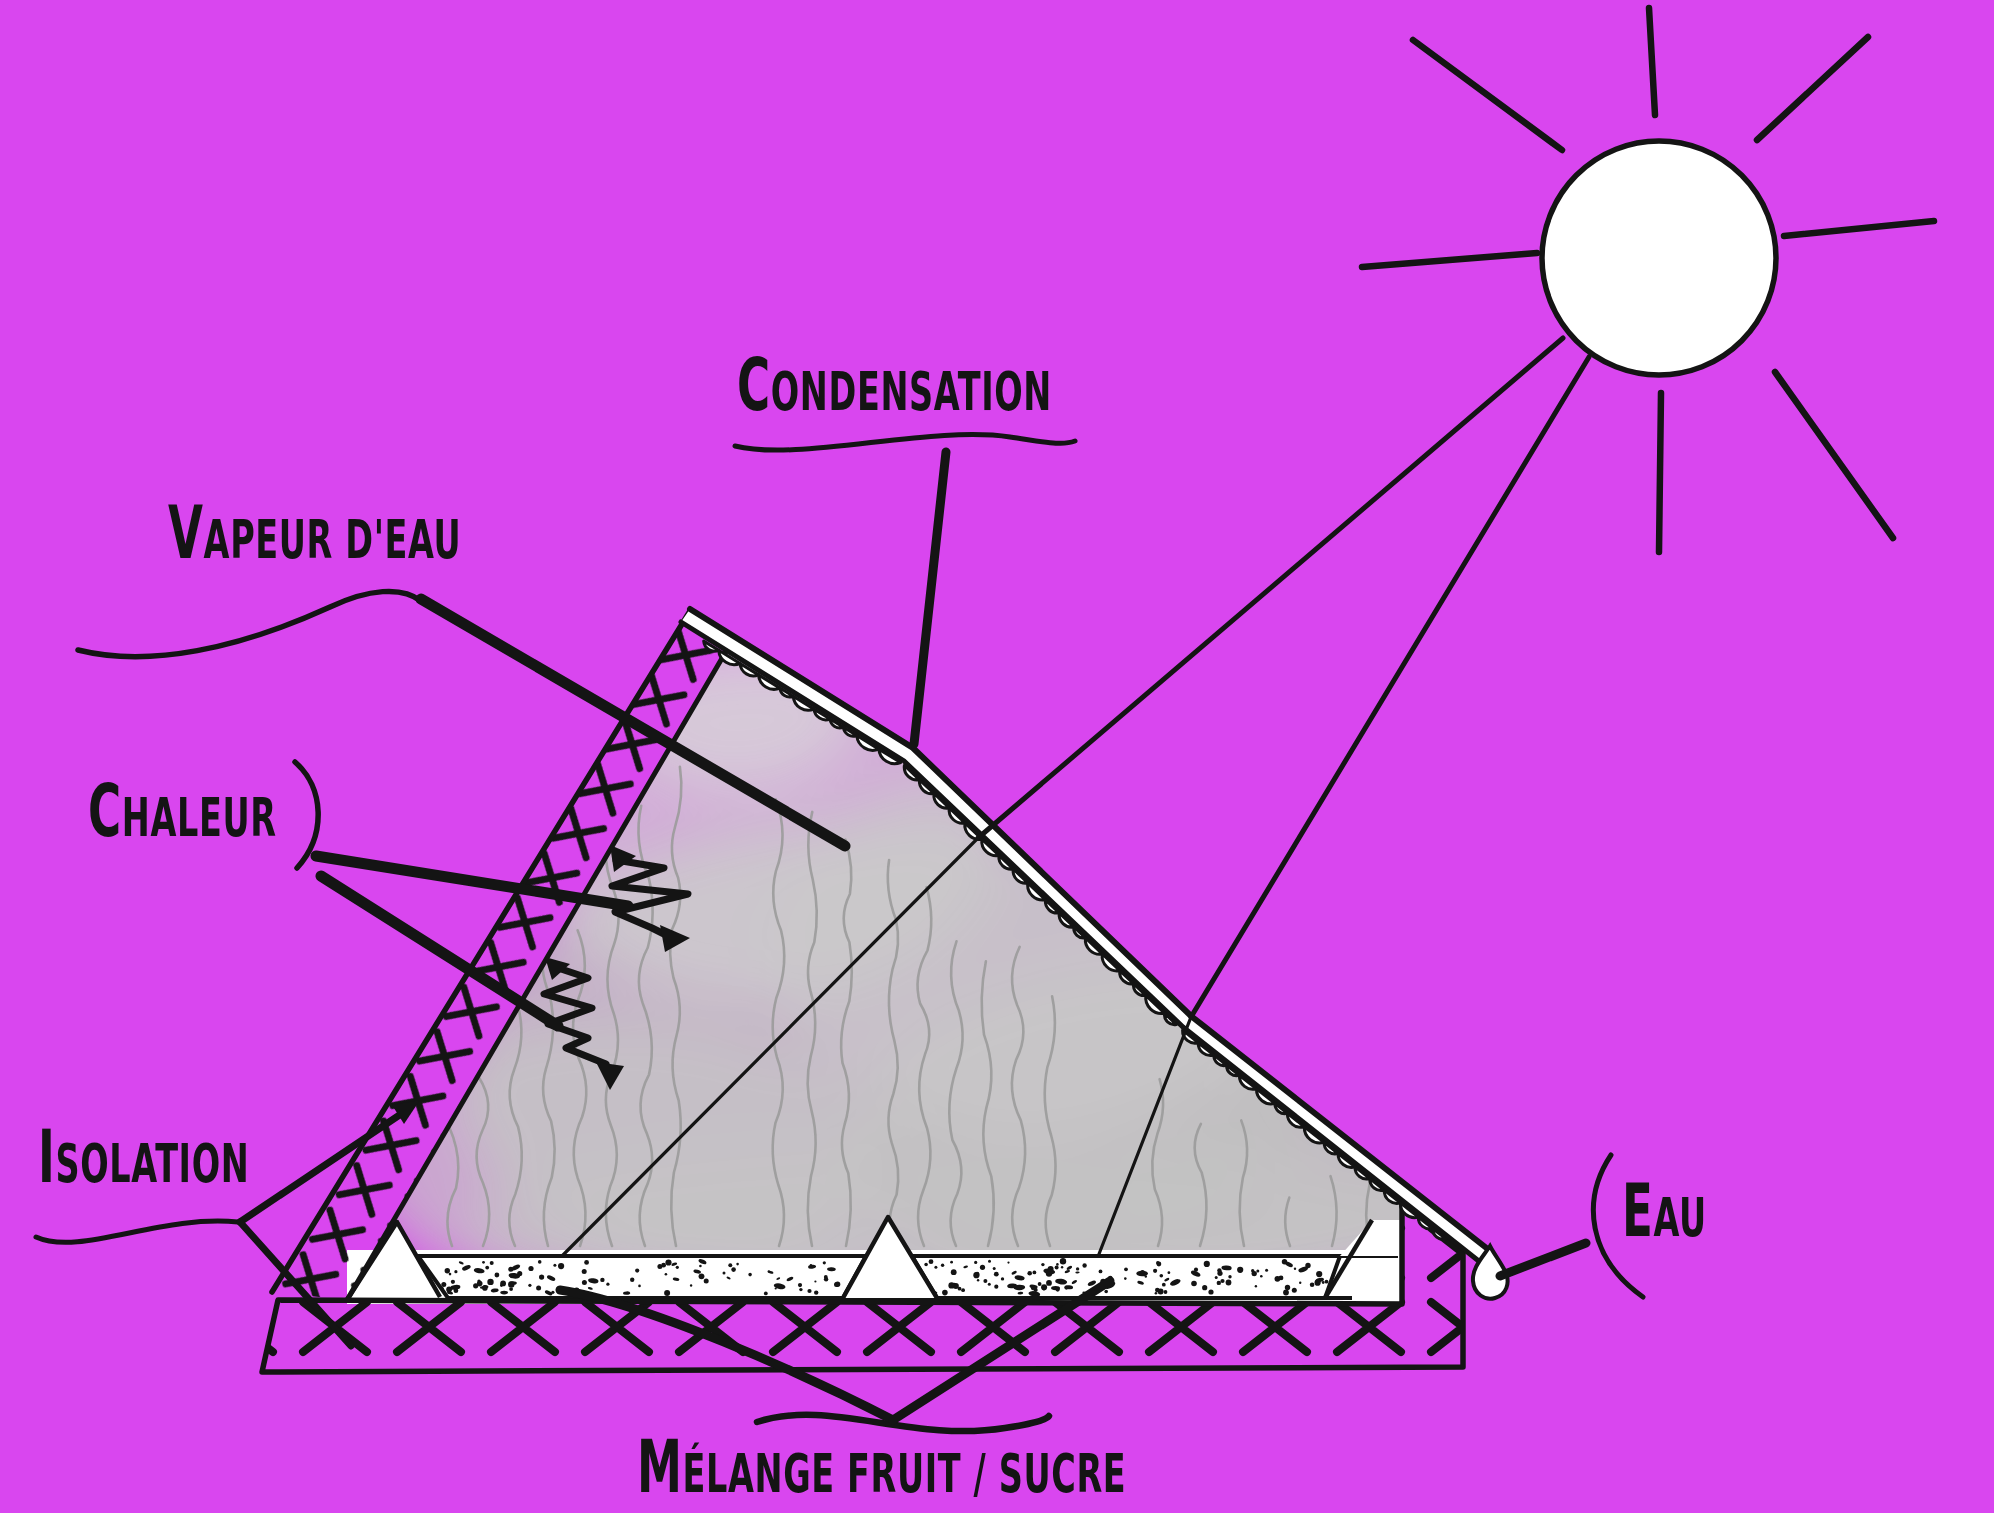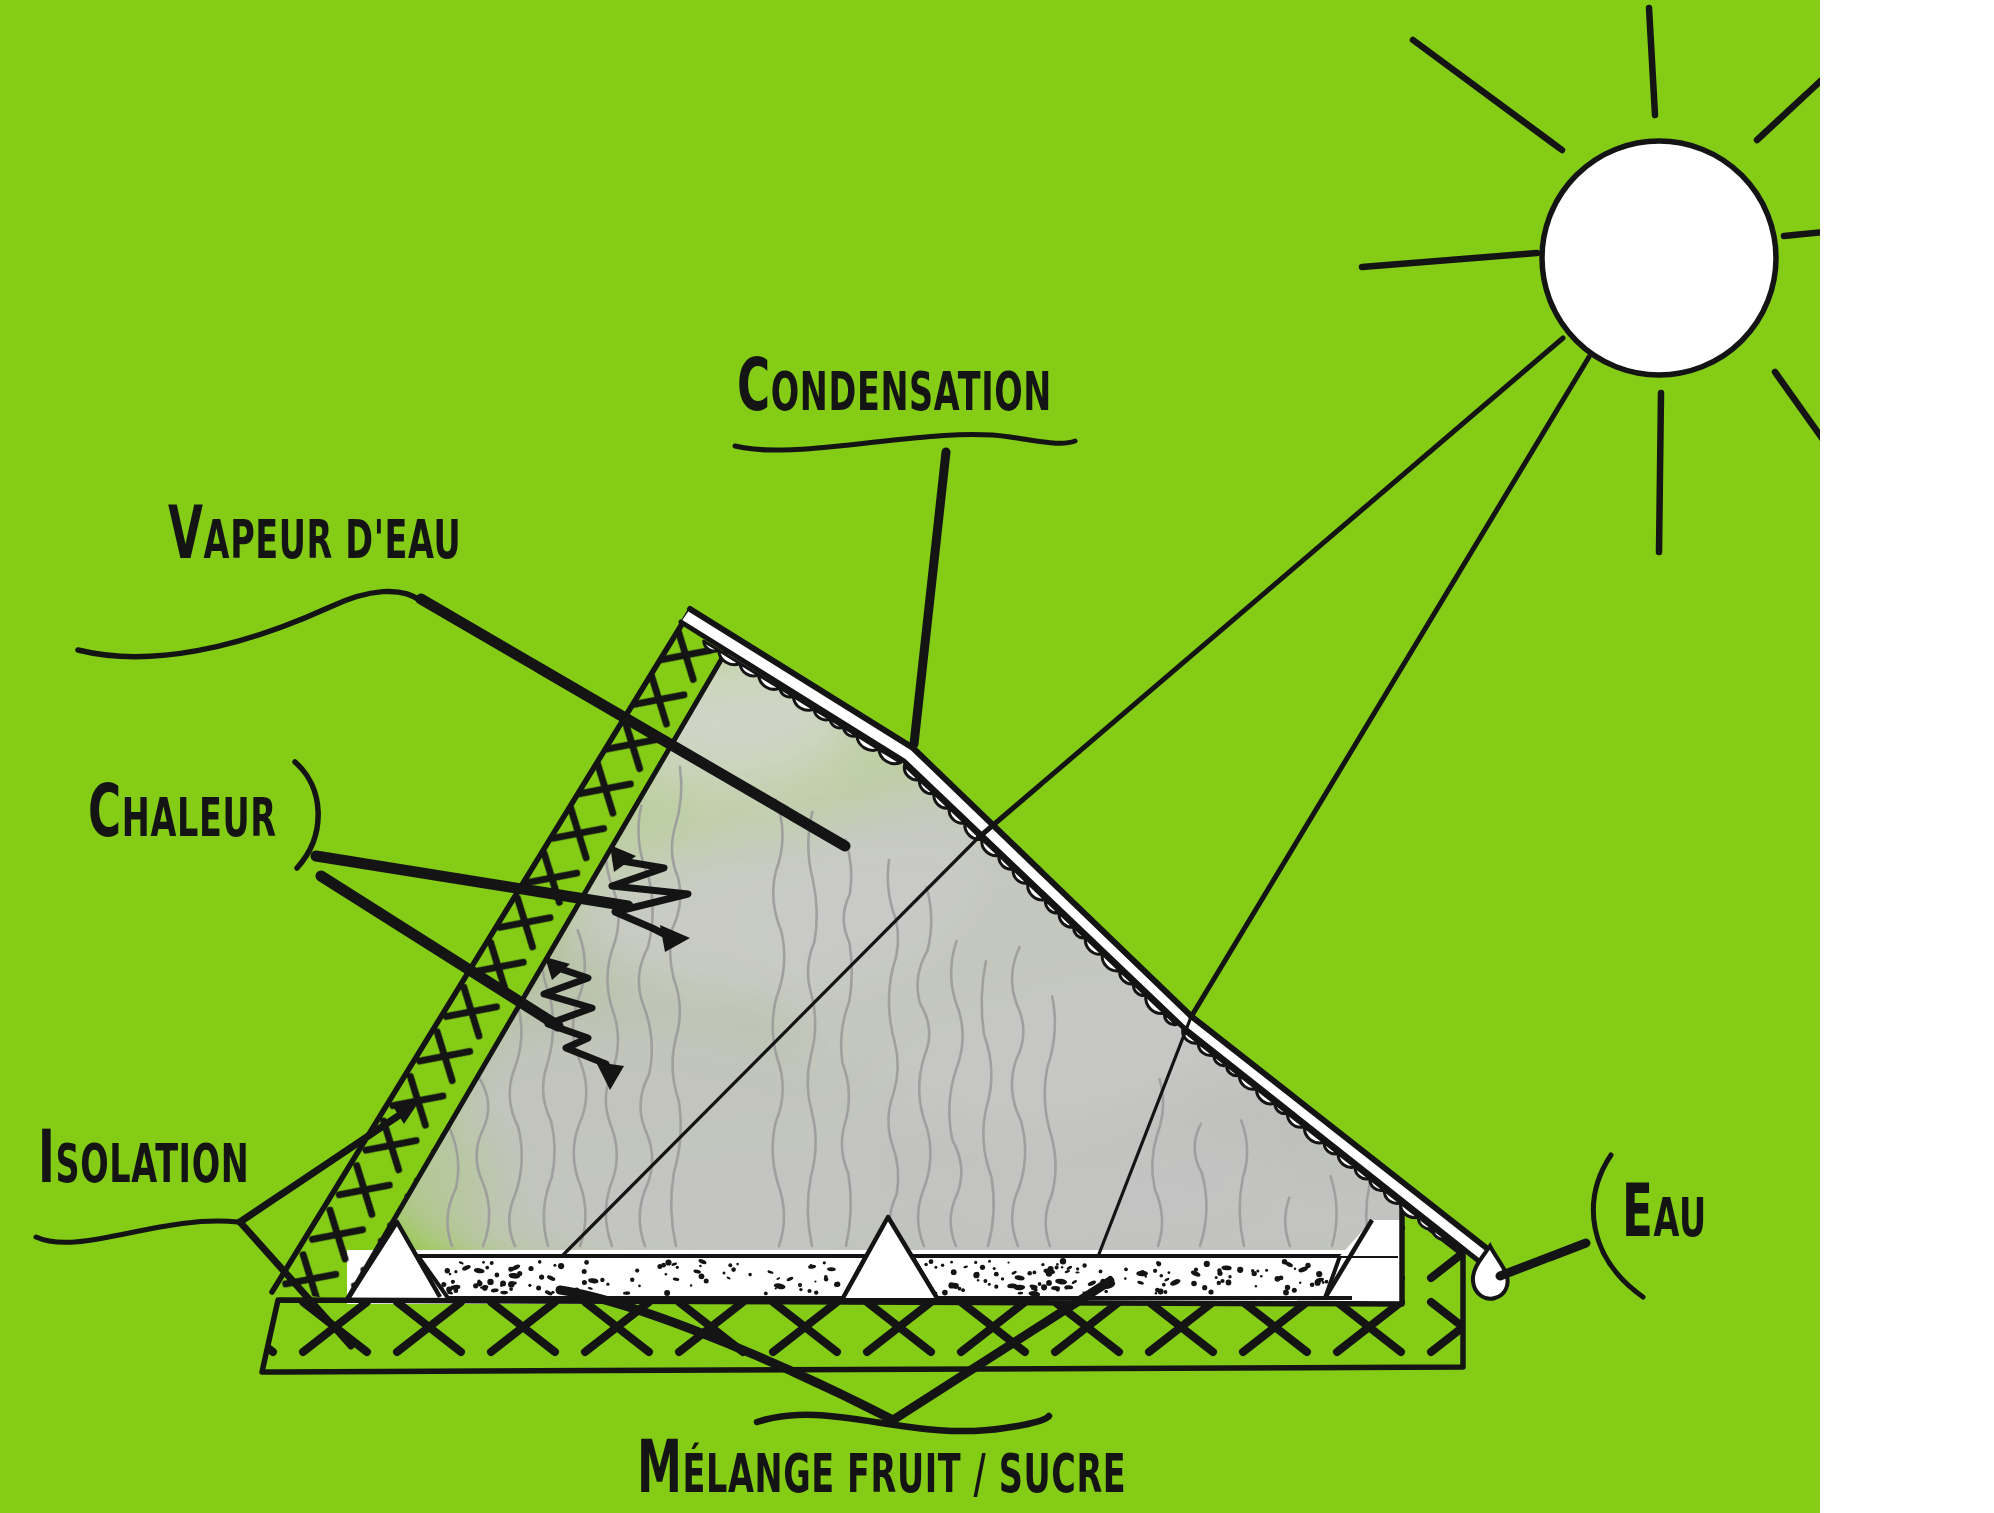--- a/index.html
+++ b/index.html
@@ -1,16 +1,16 @@
 <!DOCTYPE html>
 <html><head>
 <meta charset="utf-8">
 <style>
   html,body{margin:0;padding:0;background:#fff;}
-  .stage{position:relative;width:1820px;height:1513px;background:#84cc16;overflow:hidden;
+  .stage{position:relative;width:1994px;height:1513px;background:#d946ef;overflow:hidden;
          font-family:"DejaVu Sans","Liberation Sans",sans-serif;}
   .stage svg{position:absolute;left:0;top:0;}
   .label{position:absolute;color:#141414;font-weight:bold;font-size:54px;line-height:0.95;
          white-space:nowrap;transform:scaleX(0.62);transform-origin:left top;letter-spacing:1px;}
   .label::first-letter{font-size:1.35em;}
   .lbl-condensation{left:737px;top:350px;}
   .lbl-vapeur{left:168px;top:498px;}
   .lbl-chaleur{left:88px;top:776px;}
   .lbl-isolation{left:38px;top:1122px;}
   .lbl-eau{left:1622px;top:1176px;}

